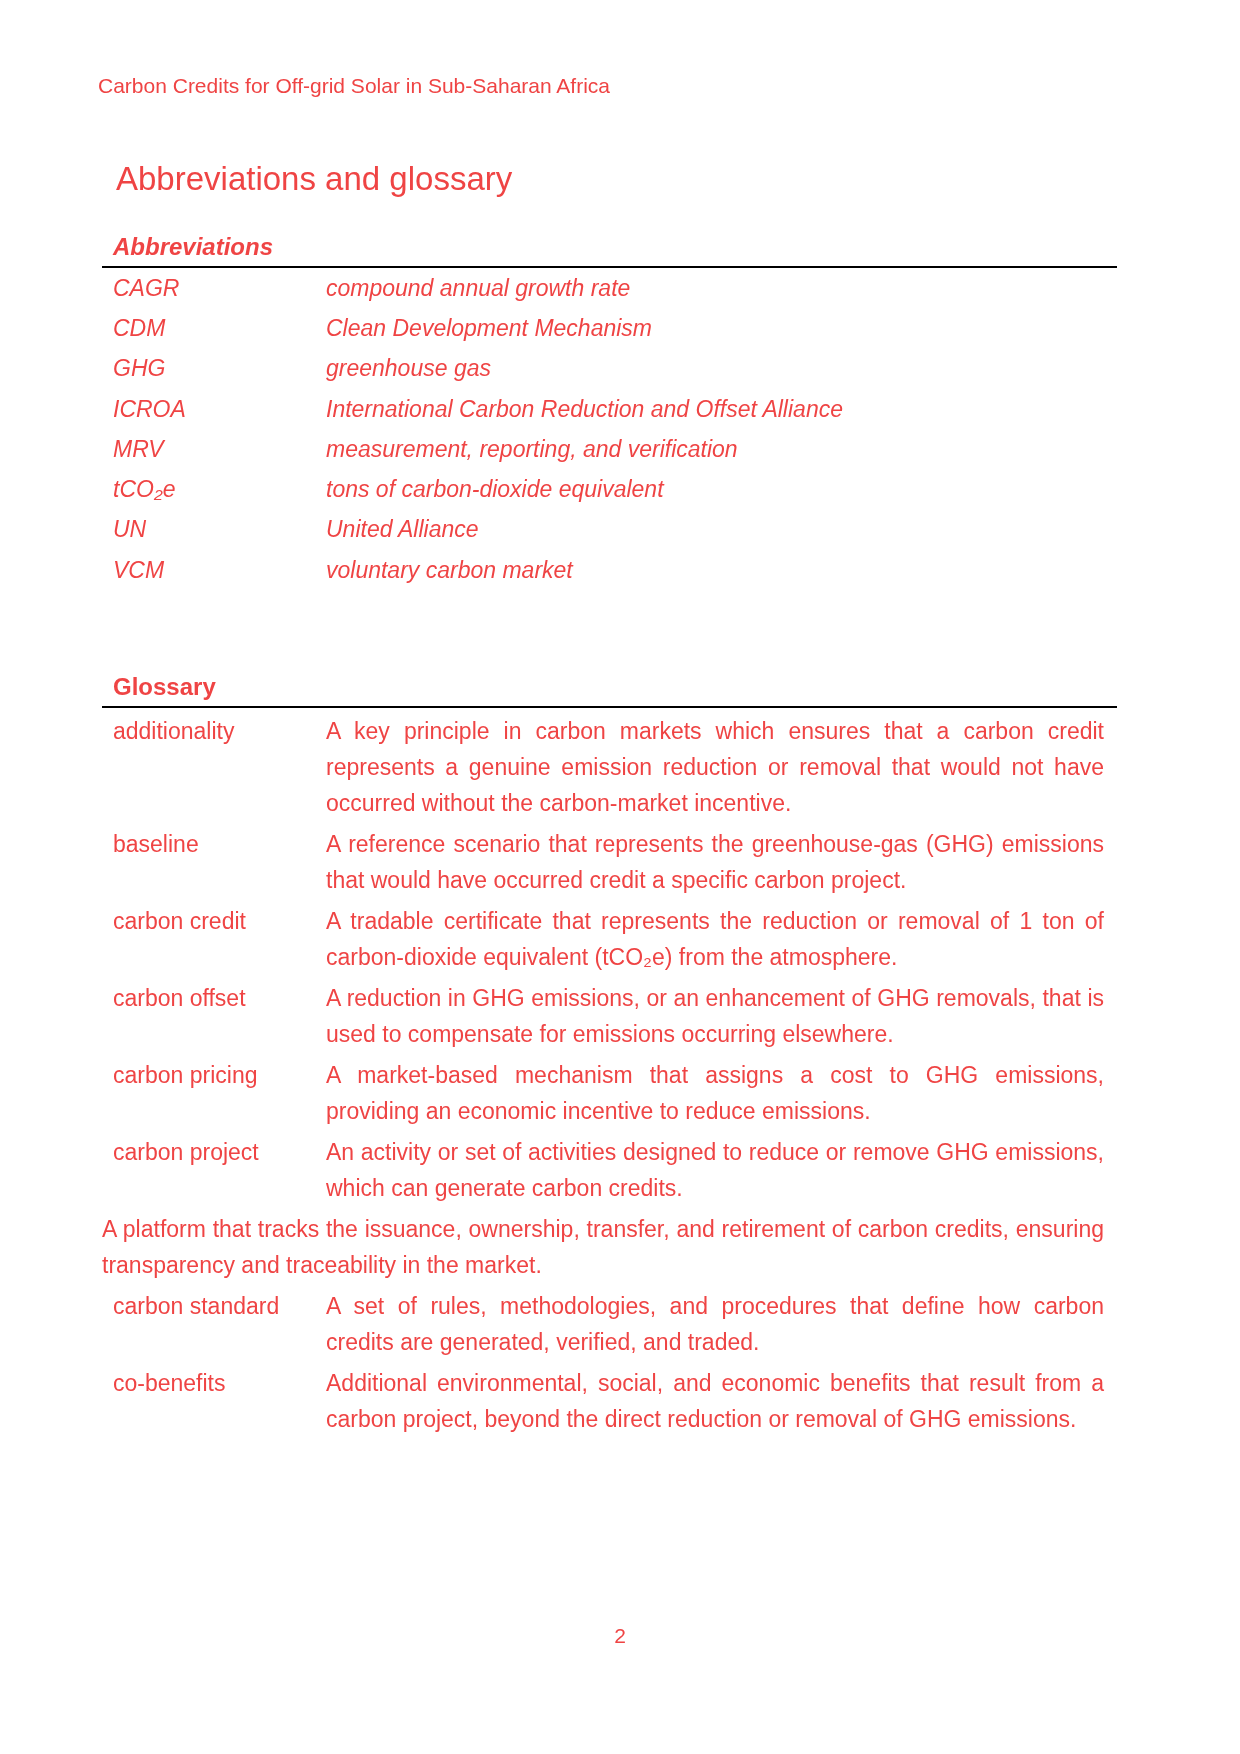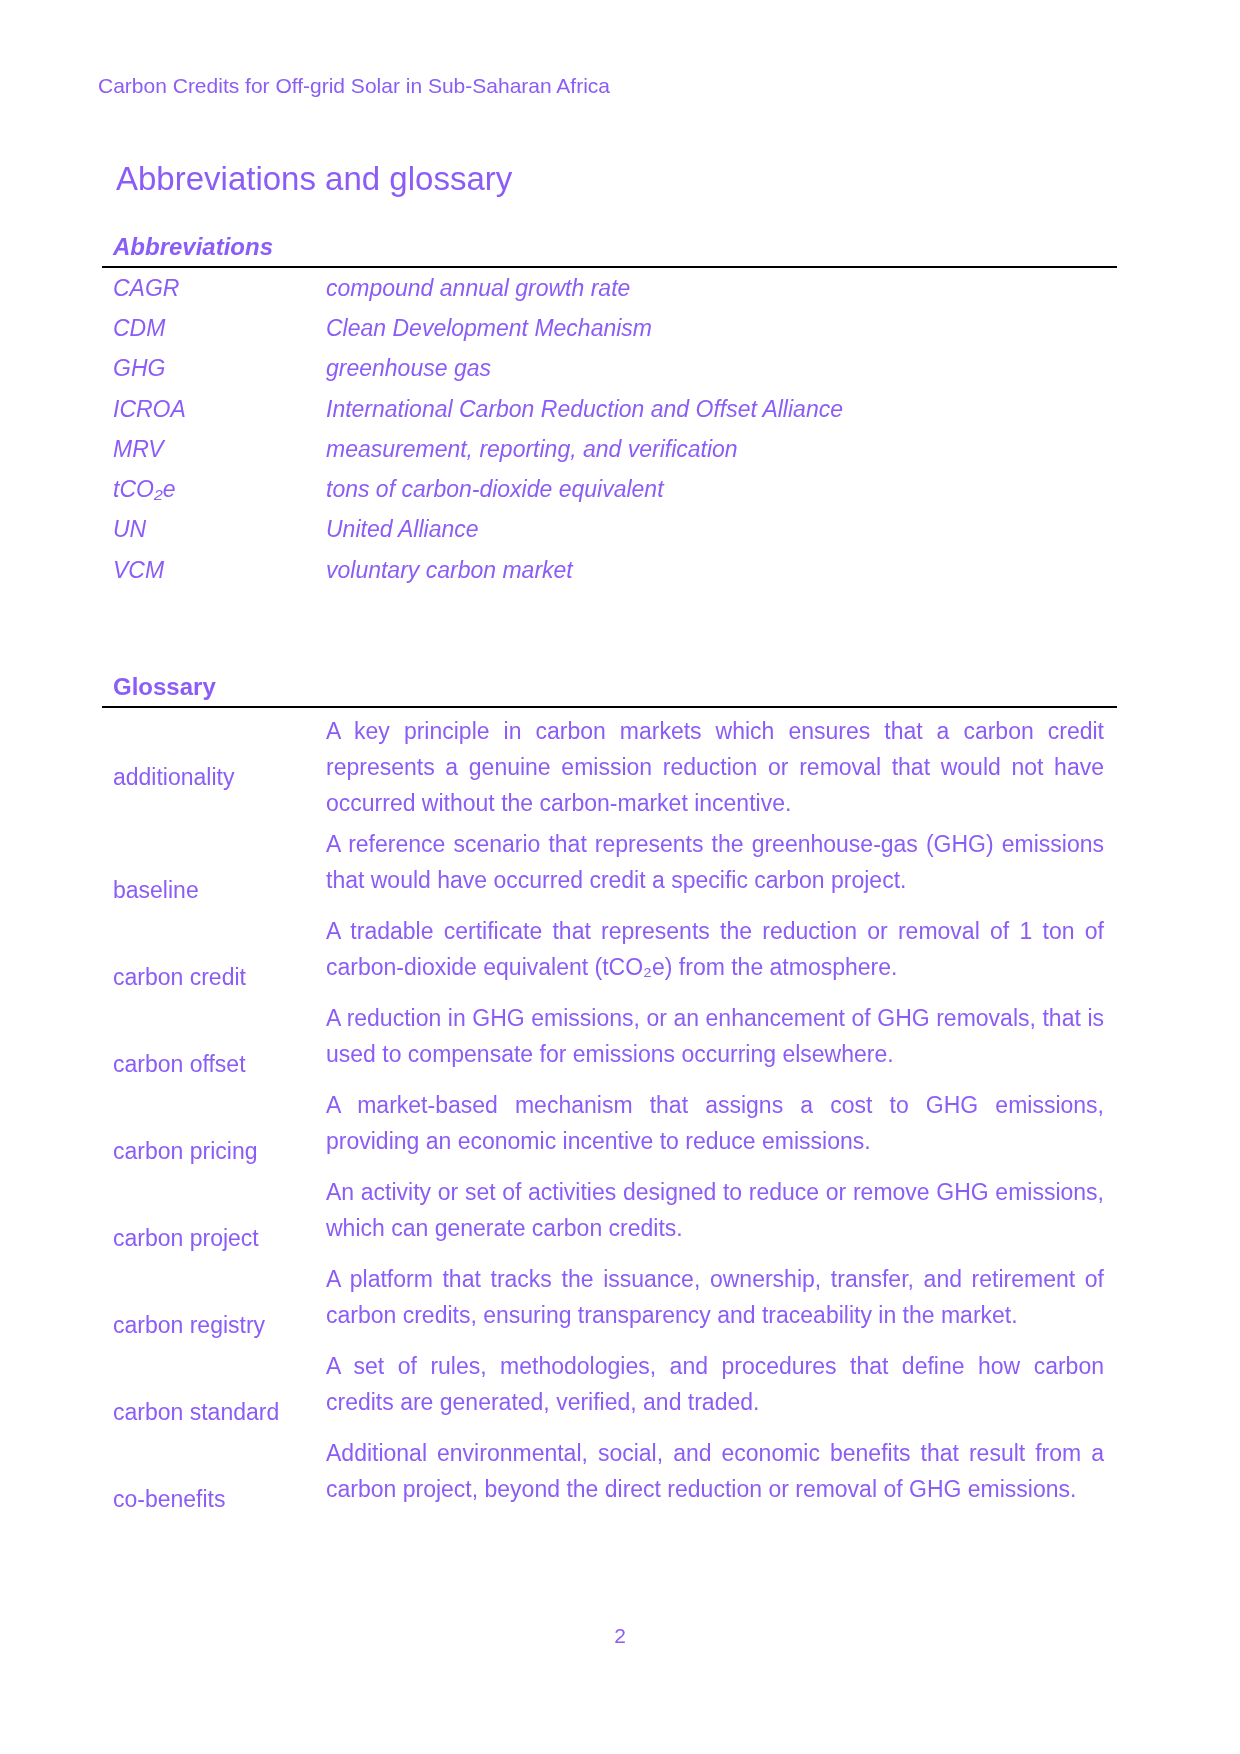--- a/index.html
+++ b/index.html
@@ -5,21 +5,21 @@
   html, body {
     margin: 0;
     padding: 0;
     background: #ffffff;
   }
   .page {
     position: relative;
     width: 1156px;
     height: 1754px;
     background: #ffffff;
-    color: #8b5cf6;
+    color: #ef4444;
     font-family: "Liberation Sans", "DejaVu Sans", sans-serif;
     overflow: hidden;
   }
   .doc-header {
     position: absolute;
     left: 98px;
     top: 74px;
     font-size: 21px;
     letter-spacing: 0;
   }
@@ -64,21 +64,20 @@
   .gloss-row {
     display: flex;
     margin-top: 5px;
     font-size: 23px;
     line-height: 36px;
   }
   .gloss-term {
     flex: 0 0 224px;
     box-sizing: border-box;
     padding-left: 11px;
-    margin-top: 46px;
   }
   .gloss-def {
     flex: 1;
     text-align: justify;
     padding-right: 13px;
   }
   .page-number {
     position: absolute;
     left: 0;
     top: 1624px;
@@ -169,21 +168,20 @@
     <div class="gloss-term">carbon pricing</div>
     <div class="gloss-def">A market-based mechanism that assigns a cost to GHG emissions, providing an economic incentive to reduce emissions.</div>
   </div>
 
   <div class="gloss-row">
     <div class="gloss-term">carbon project</div>
     <div class="gloss-def">An activity or set of activities designed to reduce or remove GHG emissions, which can generate carbon credits.</div>
   </div>
 
   <div class="gloss-row">
-    <div class="gloss-term">carbon registry</div>
     <div class="gloss-def">A platform that tracks the issuance, ownership, transfer, and retirement of carbon credits, ensuring transparency and traceability in the market.</div>
   </div>
 
   <div class="gloss-row">
     <div class="gloss-term">carbon standard</div>
     <div class="gloss-def">A set of rules, methodologies, and procedures that define how carbon credits are generated, verified, and traded.</div>
   </div>
 
   <div class="gloss-row">
     <div class="gloss-term">co-benefits</div>

